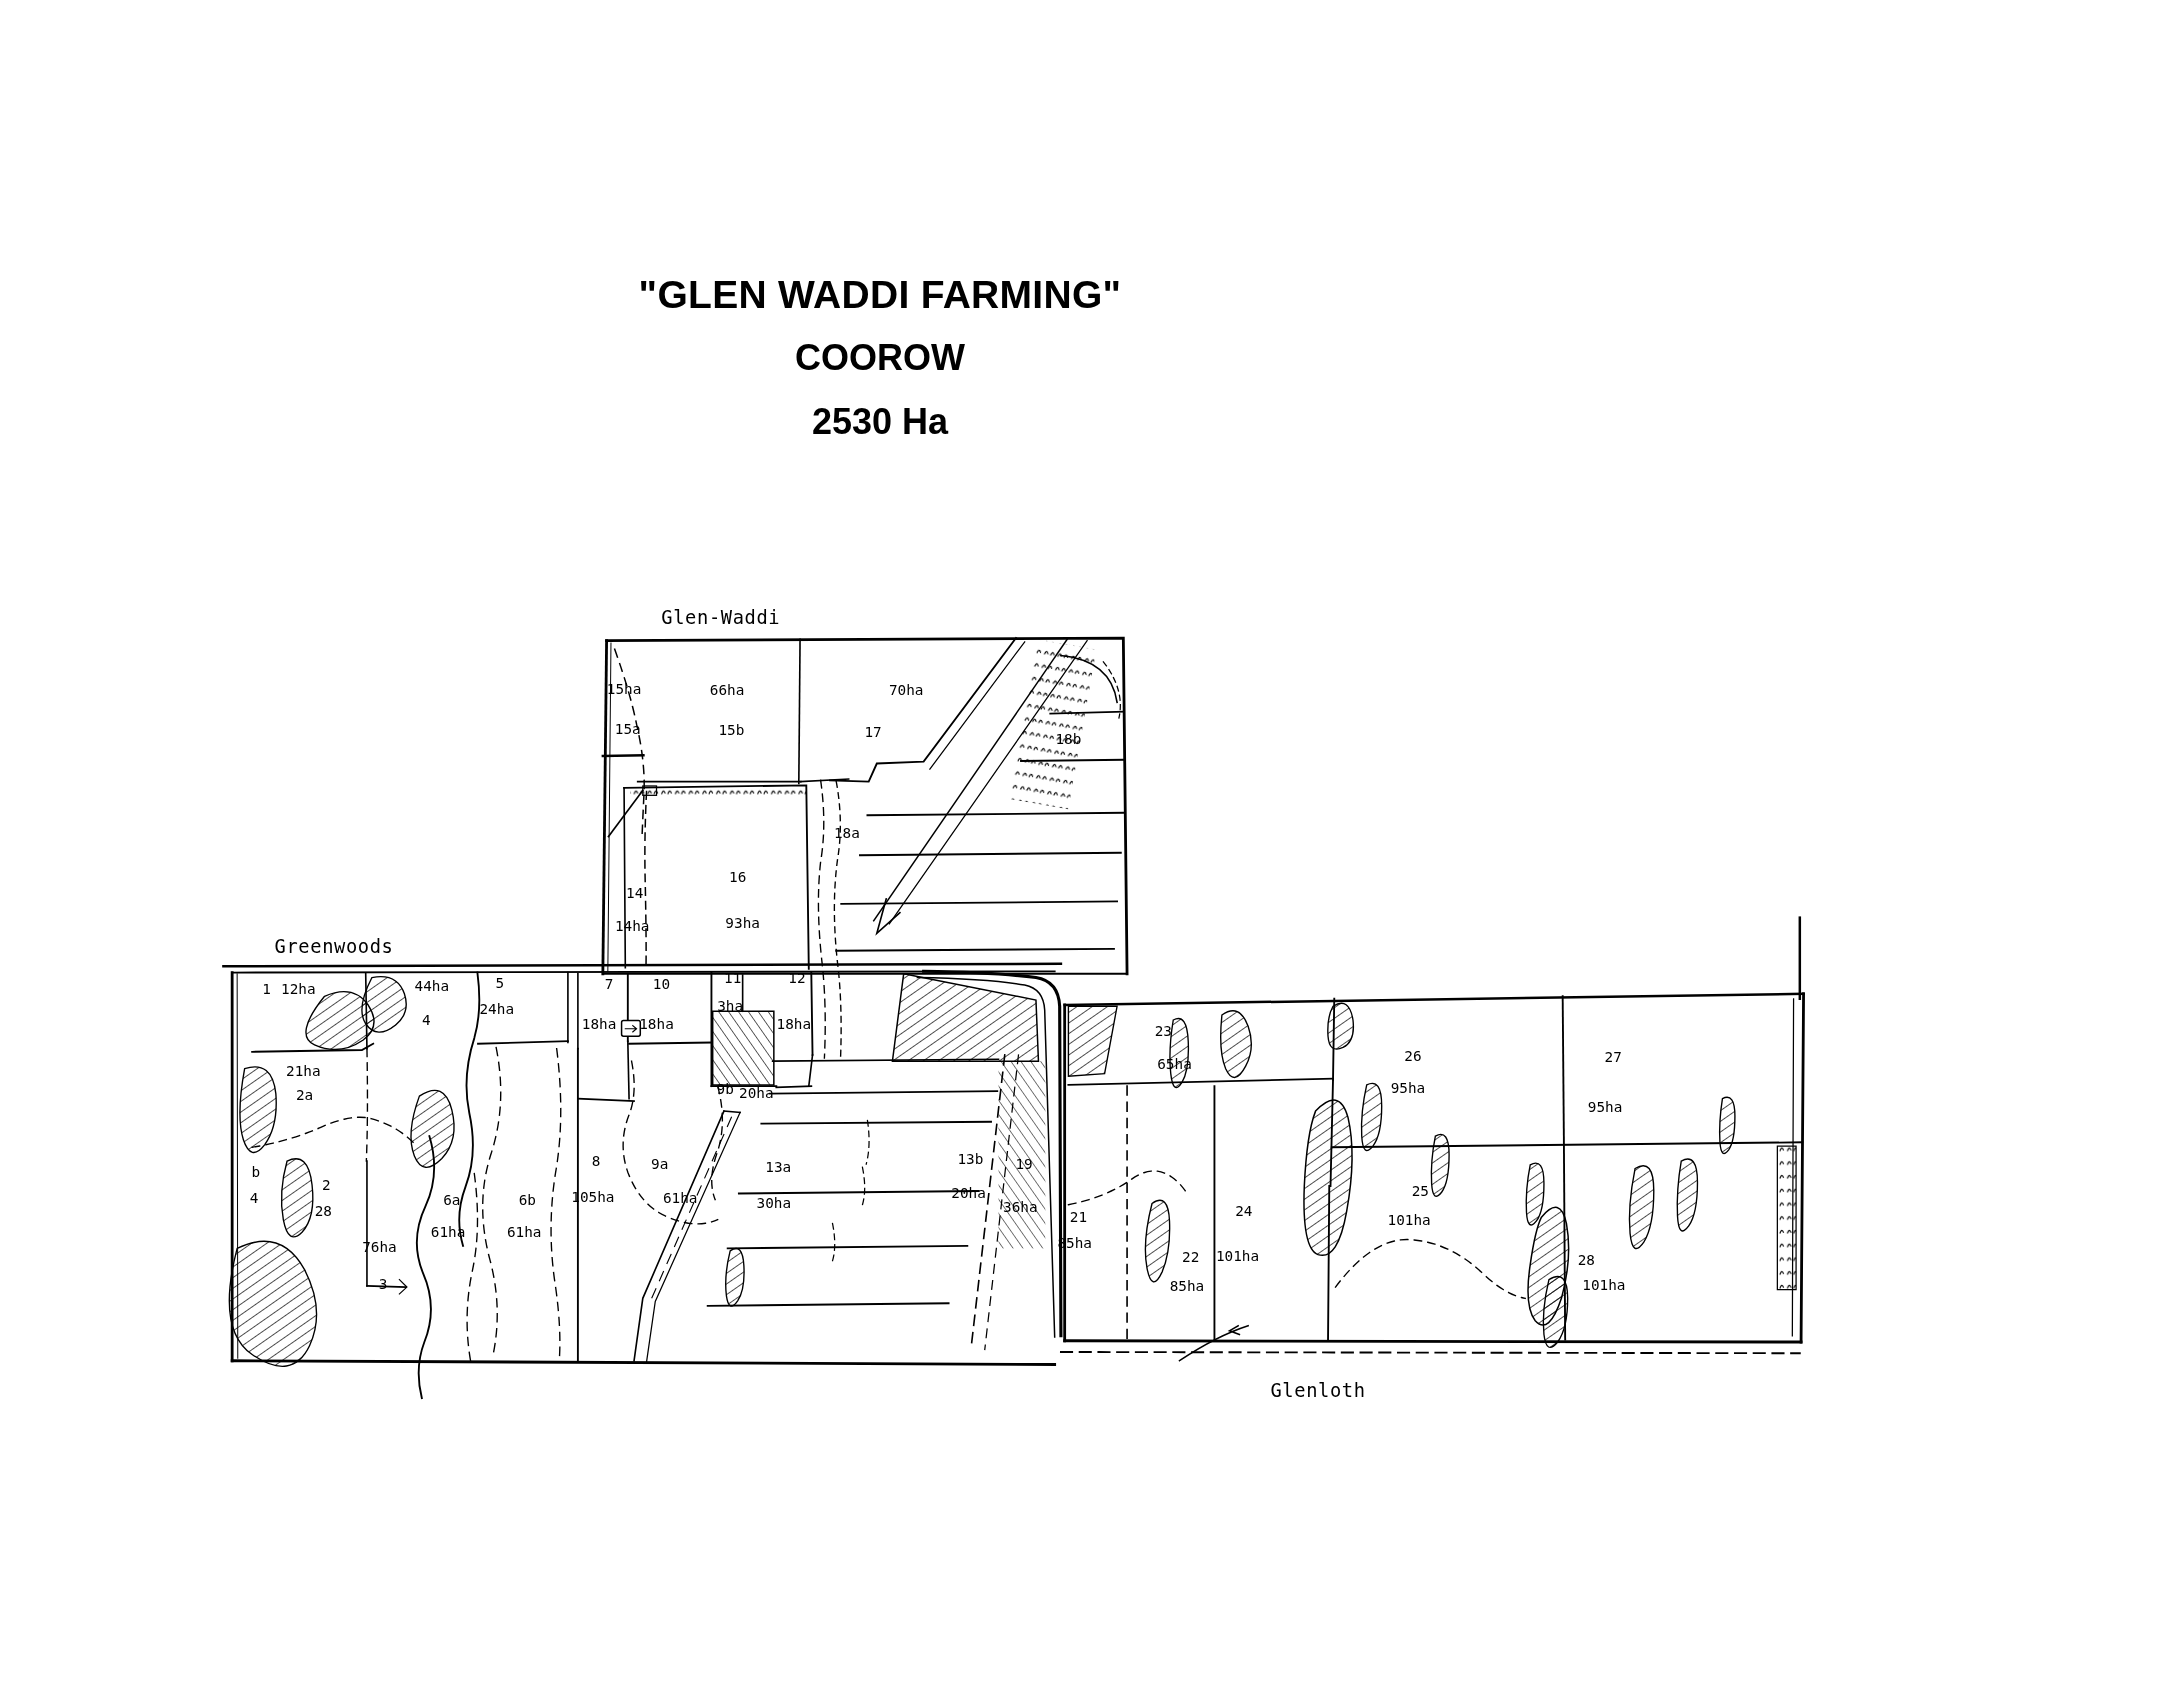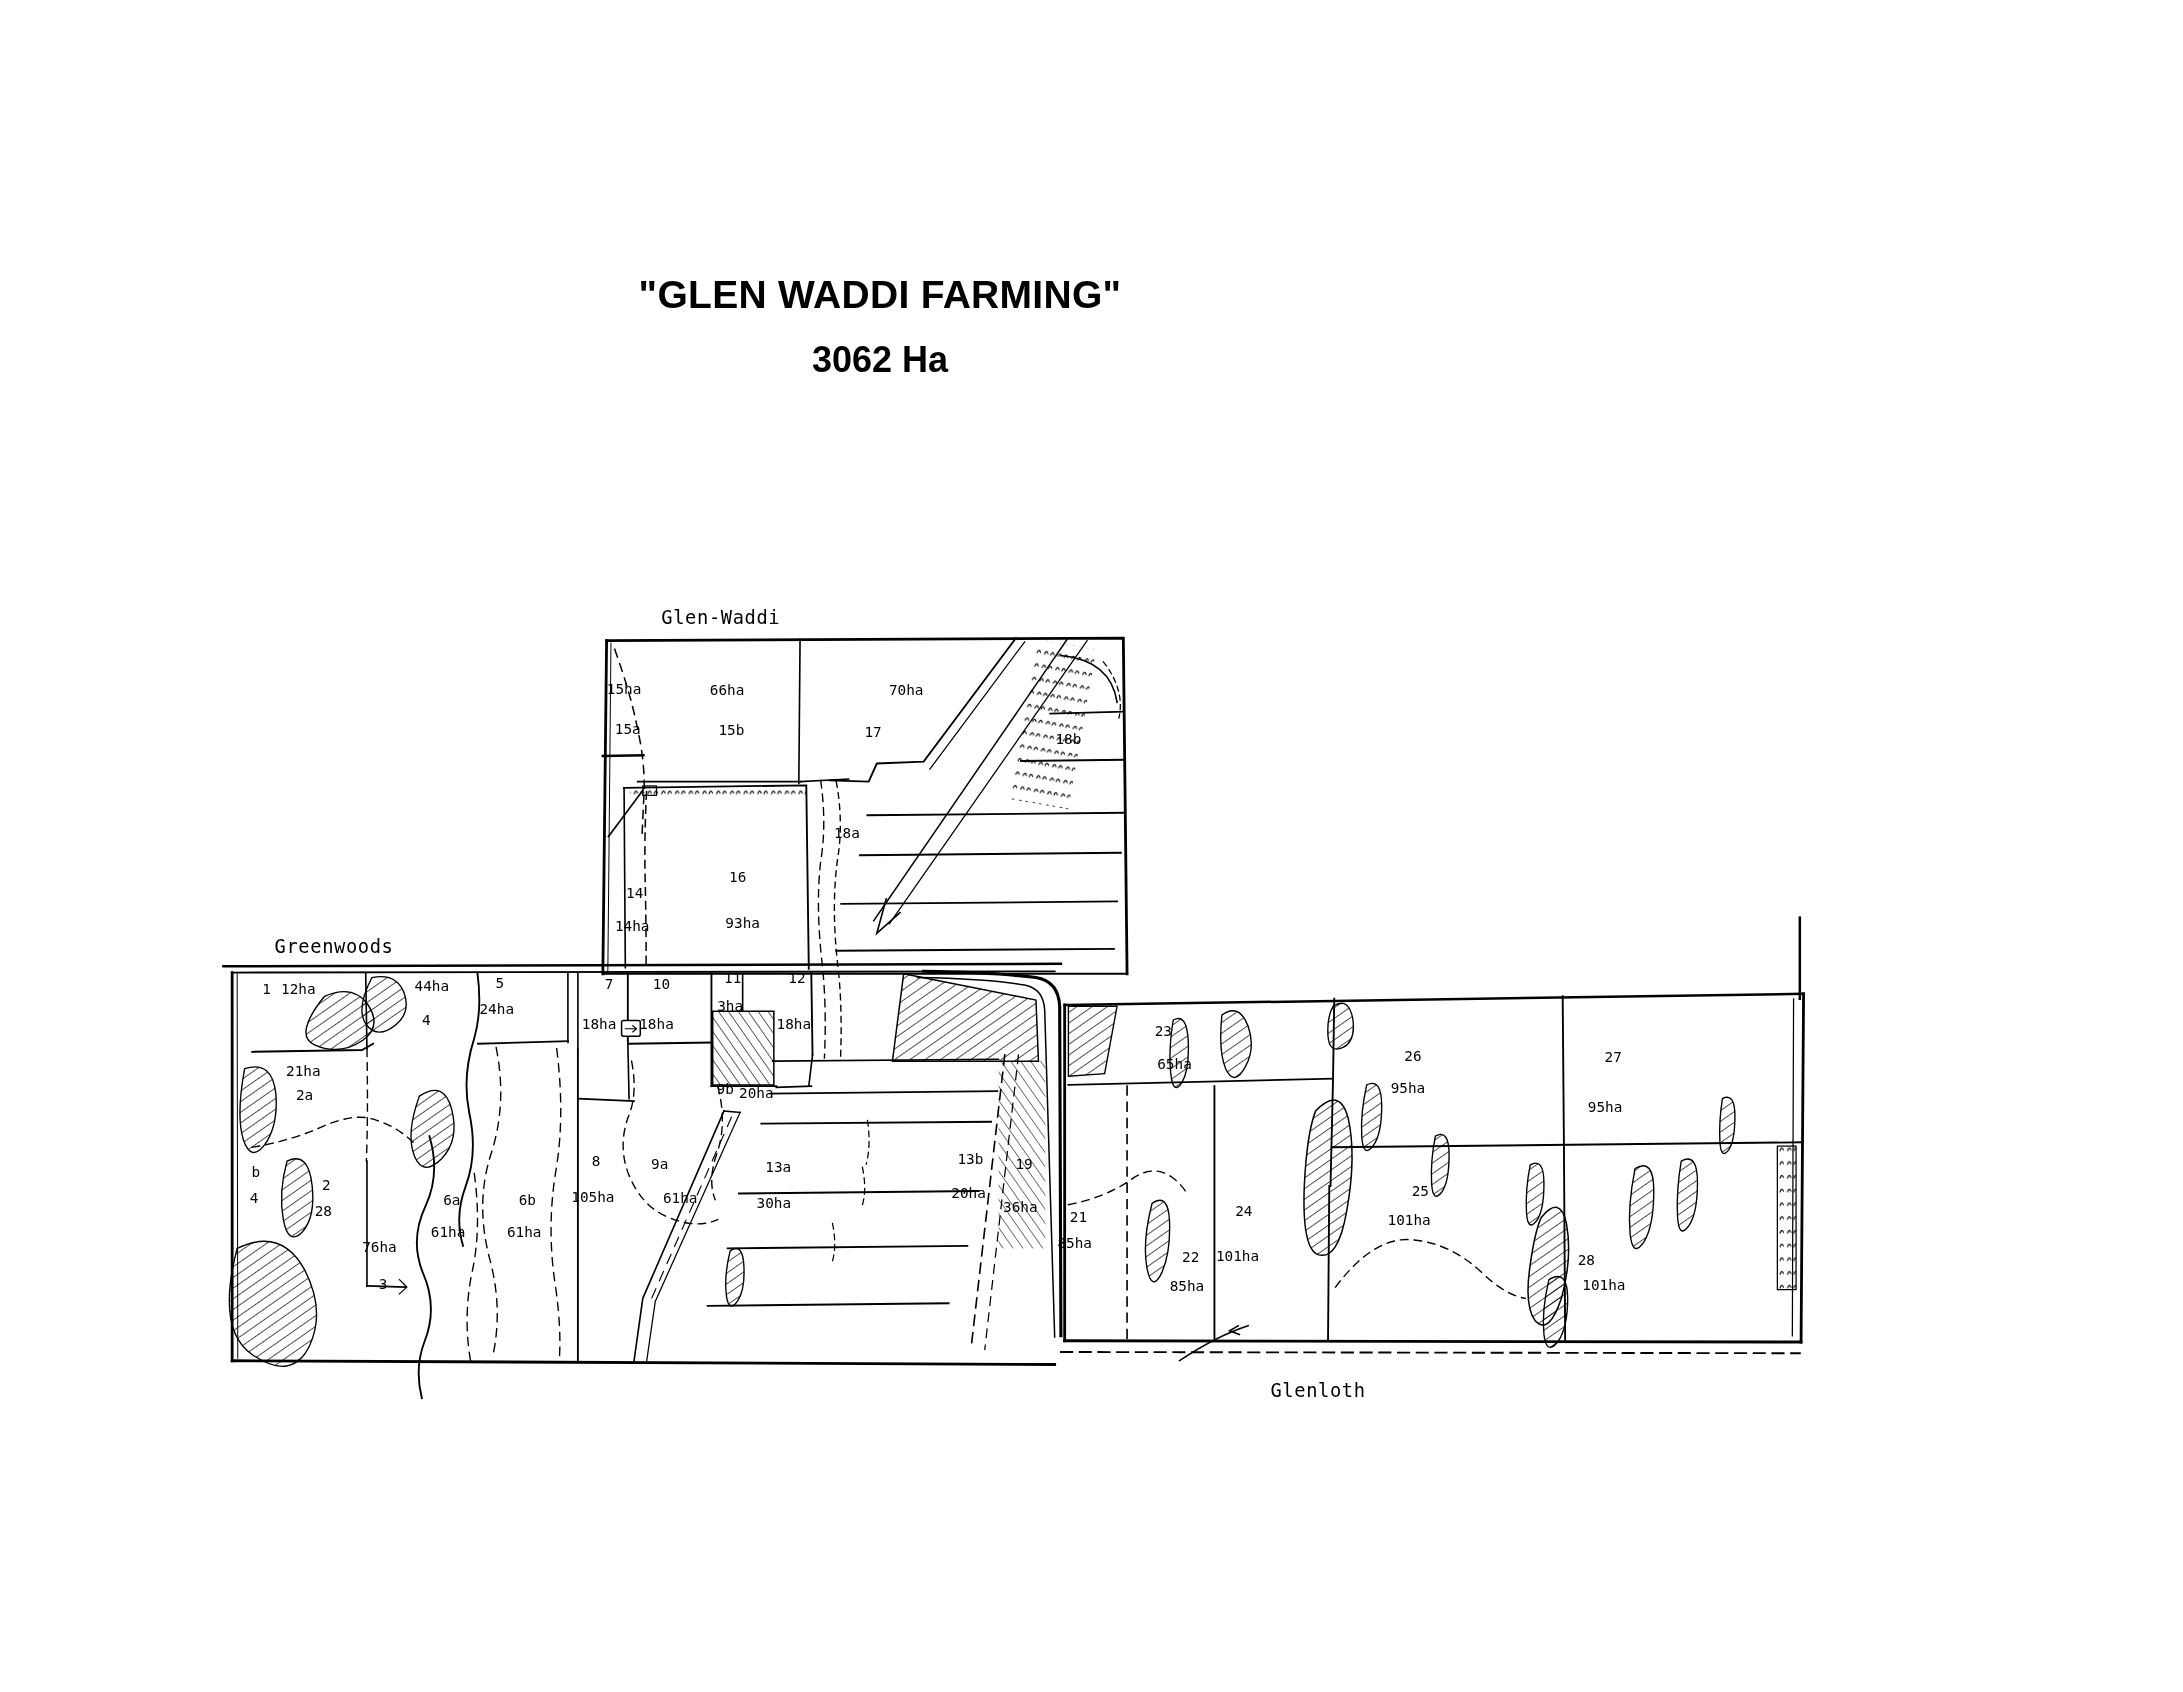--- a/index.html
+++ b/index.html
@@ -38,21 +38,22 @@
   .parea{font-family:"DejaVu Sans Mono", monospace;font-size:23px;fill:#000;}
   .neighbour{font-family:"DejaVu Sans Mono", monospace;font-size:30px;fill:#000;letter-spacing:1px;}
 </style>
 </head>
 <body>
 
 <div id="page">
 
   <div class="title-block">
     <div class="title-line-1">"GLEN WADDI FARMING"</div>
-    <div class="title-line-3">3062 Ha</div>
+    <div class="title-line-2">COOROW</div>
+    <div class="title-line-3">2530 Ha</div>
   </div>
 
   <div id="mapwrap">
   <svg width="2183" height="1693" viewBox="0 0 3498 2712" xmlns="http://www.w3.org/2000/svg">
     <defs>
       <pattern id="bushhatch" width="14" height="14" patternTransform="rotate(55)" patternUnits="userSpaceOnUse">
         <line x1="0" y1="0" x2="0" y2="14" stroke="#000" stroke-width="2.2"></line>
       </pattern>
       <pattern id="bushhatch2" width="13" height="13" patternTransform="rotate(-35)" patternUnits="userSpaceOnUse">
         <line x1="0" y1="0" x2="0" y2="13" stroke="#000" stroke-width="2"></line>

